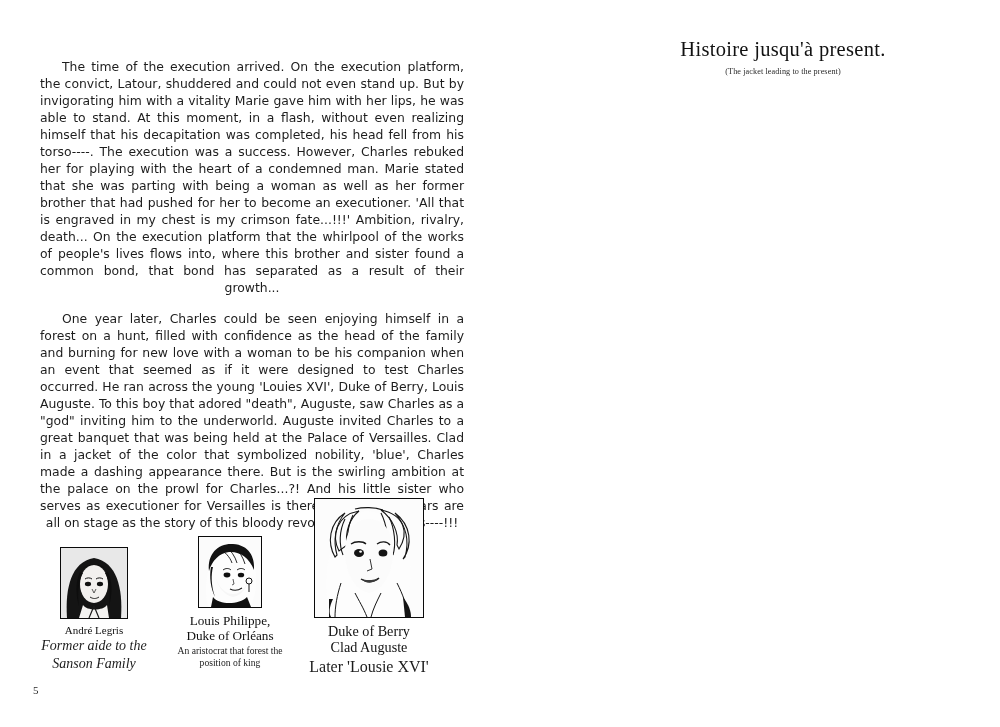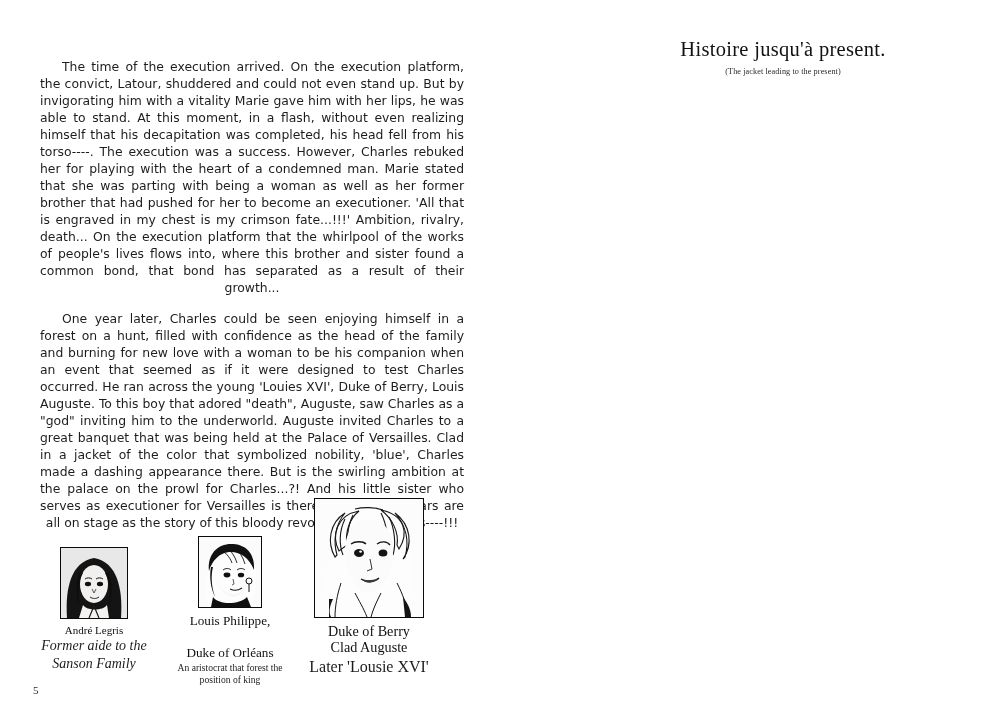--- a/index.html
+++ b/index.html
@@ -172,21 +172,21 @@
           <path d="M24 33 C26.5 31 30 31 32 33" stroke="#111" stroke-width=".9" fill="none"></path>
           <path d="M38 33 C40.5 31 44 31 46 33" stroke="#111" stroke-width=".9" fill="none"></path>
           <path d="M34 42 L35 47 L33 48" stroke="#333" stroke-width=".8" fill="none"></path>
           <path d="M31 52 C35 54 40 53 43 51" stroke="#1a1a1a" stroke-width="1.1" fill="none"></path>
           <path d="M14 60 C20 68 40 68 48 60 L52 70 L12 70 Z" fill="#101010"></path>
           <circle cx="50" cy="44" r="3" fill="none" stroke="#111" stroke-width="1"></circle>
           <path d="M50 47 L50 55" stroke="#111" stroke-width="1"></path>
         </svg>
       </div>
       <div class="cap-name">Louis Philippe,</div>
-      <div class="cap-name" style="margin-top:17px">Duke of Orléans</div>
+      <div class="cap-name" style="margin-top:0">Duke of Orléans</div>
       <div class="cap-sub">An aristocrat that forest the</div>
       <div class="cap-sub">position of king</div>
     </div>
 
     <div class="portrait-fig" id="fig-berry">
       <div class="portrait-frame">
         <svg viewBox="0 0 108 118" preserveAspectRatio="none" aria-hidden="true">
           <rect x="0" y="0" width="108" height="118" fill="#fcfcfc"></rect>
           <path d="M14 112 C6 72 16 16 52 12 C88 14 100 50 94 94 L90 118 L18 118 Z" fill="#fdfdfd"></path>
           <g stroke="#161616" stroke-width="1.1" fill="none">

